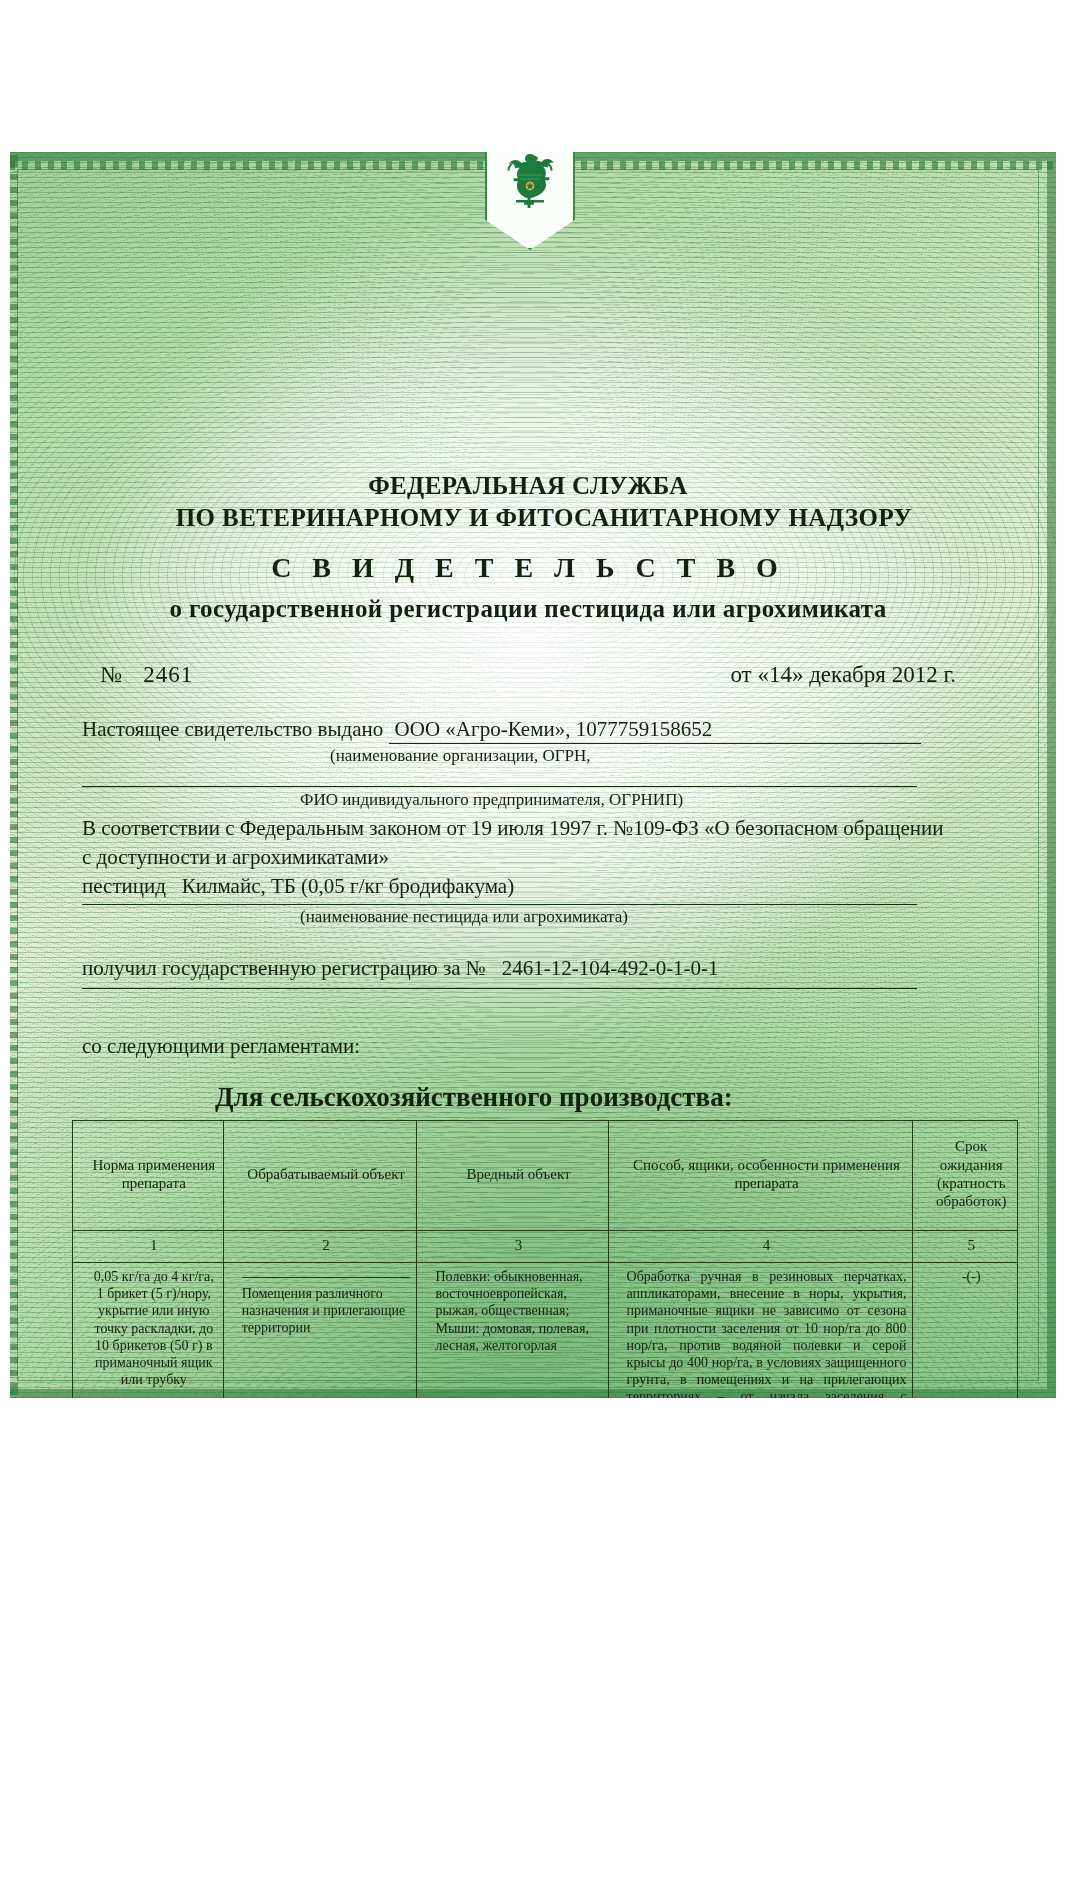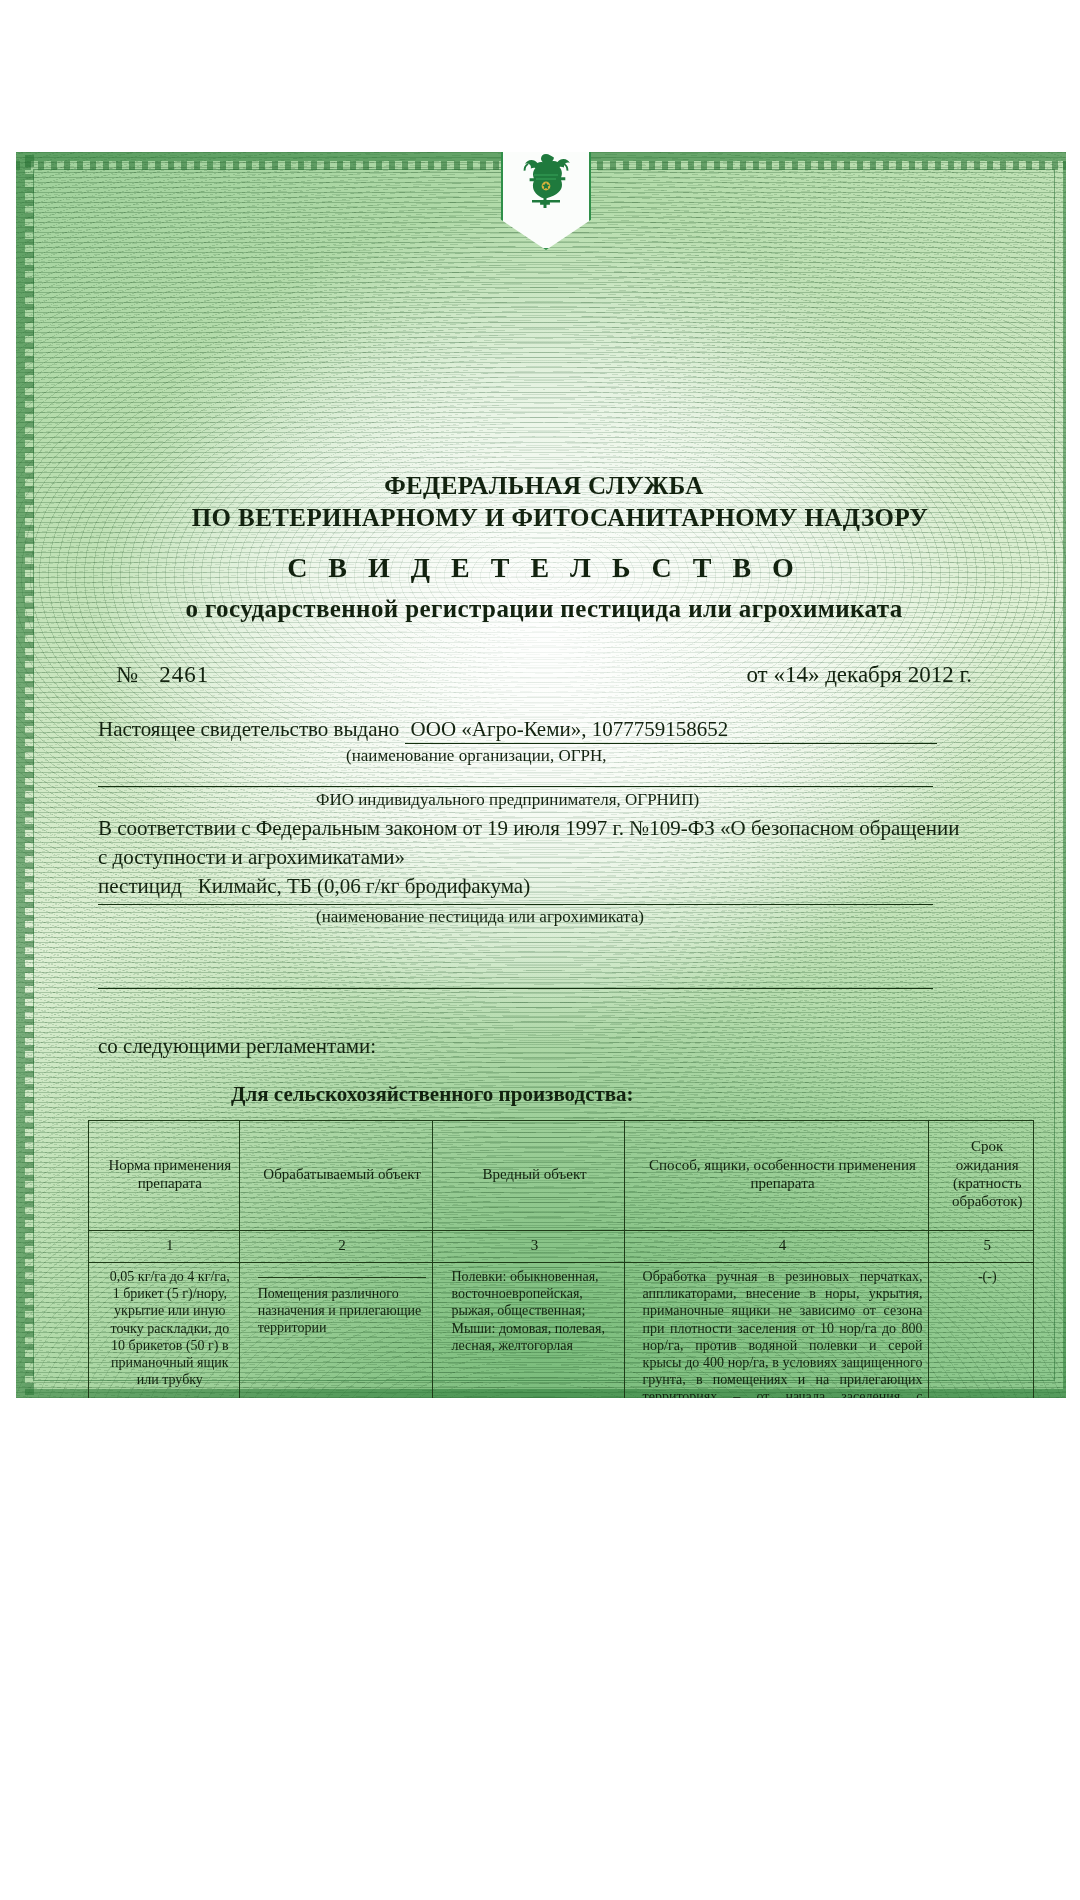--- a/index.html
+++ b/index.html
@@ -7,21 +7,21 @@
     width:1080px;height:1900px;
     background:#ffffff;
     font-family:"Liberation Serif", serif;
     overflow:hidden;
     position:relative;
   }
 
   
   #sheet{
     position:absolute;
-    left:16px; top:152px;
+    left:0; top:152px;
     width:1056px; height:1246px;
     background:
       radial-gradient(ellipse 62% 48% at 50% 38%, rgba(255,255,255,0.92) 0%, rgba(255,255,255,0.55) 38%, rgba(255,255,255,0.0) 70%),
       radial-gradient(ellipse 80% 60% at 50% 95%, rgba(86,168,94,0.55) 0%, rgba(120,190,120,0.15) 55%, rgba(255,255,255,0) 80%),
       linear-gradient(160deg,#9ed09a 0%,#b7ddad 18%,#cfe8c4 38%,#dff0d5 50%,#c8e5bd 66%,#a9d6a2 84%,#8cc78d 100%);
     overflow:hidden;
   }
   
   #guilloche{
     position:absolute;inset:0;
@@ -105,21 +105,21 @@
   #law2{left:82px;top:693px;}
   #pest-line{left:82px;top:722px;}
   #pest-rule{position:absolute;left:82px;top:752px;width:835px;border-bottom:1.4px solid #15300f;}
   #pest-cap{position:absolute;left:300px;top:755px;font-size:17px;}
 
   #reg-line{left:82px;top:804px;}
   #reg-rule{position:absolute;left:82px;top:836px;width:835px;border-bottom:1.4px solid #15300f;}
   #term1{left:82px;top:853px;}
   #term2{left:82px;top:882px;}
 
-  #tbl-cap{left:215px;top:930px;font-weight:bold;font-size:21px;}
+  #tbl-cap{left:215px;top:930px;font-weight:bold;font-size:27px;}
 
   
   #tbl{
     position:absolute;left:72px;top:968px;width:946px;
     border-collapse:collapse;
     font-size:14px;line-height:1.22;
   }
   #tbl td,#tbl th{
     border:1.3px solid #1e3b18;
     vertical-align:top;
@@ -175,25 +175,29 @@
     </div>
     <div id="org-cap">(наименование организации, ОГРН,</div>
     <div id="ip-rule"></div>
     <div id="ip-cap">ФИО индивидуального предпринимателя, ОГРНИП)</div>
 
     <div class="row" id="law1">В соответствии с Федеральным законом от 19 июля 1997 г. №109-ФЗ «О безопасном обращении</div>
     <div class="row" id="law2">с доступности и агрохимикатами»</div>
 
     <div class="row" id="pest-line">
       <span>пестицид</span>
-      &nbsp;&nbsp;<span>Килмайс, ТБ (0,06 г/кг бродифакума)</span>
+      &nbsp;&nbsp;<span>Килмайс, ТБ (0,05 г/кг бродифакума)</span>
     </div>
     <div id="pest-rule"></div>
     <div id="pest-cap">(наименование пестицида или агрохимиката)</div>
 
+    <div class="row" id="reg-line">
+      <span>получил государственную регистрацию за №</span>
+      &nbsp;&nbsp;<span>2461-12-104-492-0-1-0-1</span>
+    </div>
     <div id="reg-rule"></div>
 
     <div class="row" id="term2">со следующими регламентами:</div>
 
     <div class="row" id="tbl-cap">Для сельскохозяйственного производства:</div>
 
     <table id="tbl">
       <thead>
         <tr>
           <th class="c1">Норма применения препарата</th>

